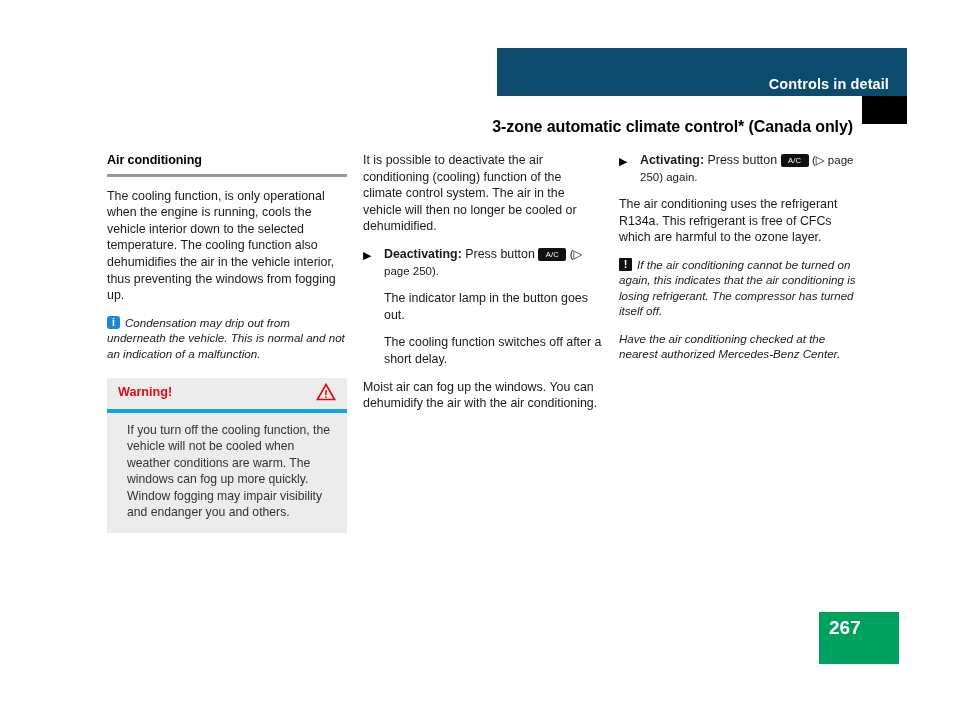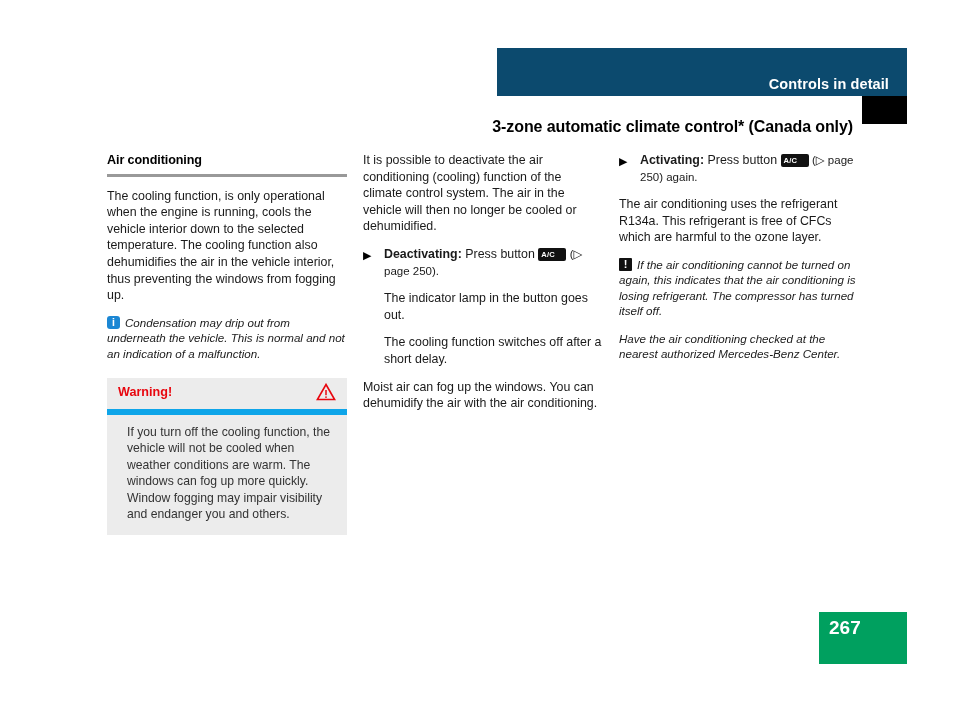--- a/index.html
+++ b/index.html
@@ -59,21 +59,21 @@
     width: 45px;
     height: 28px;
     background: #000000;
   }
 
   
   #page-number-block {
     position: absolute;
     left: 819px;
     top: 612px;
-    width: 88px;
+    width: 80px;
     height: 52px;
     background: #00a05f;
   }
   #page-number-text {
     position: absolute;
     left: 10px;
     top: 5px;
     color: #ffffff;
     font-size: 19px;
     font-weight: bold;
@@ -171,21 +171,21 @@
     position: absolute;
     left: 0px;
     top: 226px;
     width: 240px;
     background: #ececec;
     box-sizing: border-box;
   }
   #warning-head {
     position: relative;
     height: 31px;
-    border-bottom: 6px solid #0ea5e9;
+    border-bottom: 4px solid #0ea5e9;
   }
   #warning-title {
     position: absolute;
     left: 11px;
     top: 6px;
     color: #e8070f;
     font-size: 12.6px;
     font-weight: bold;
   }
   #warning-icon {
@@ -222,25 +222,26 @@
     margin: 0 0 11px 0;
   }
 
   
   .ac-button {
     display: inline-block;
     background: #111111;
     color: #ffffff;
     border-radius: 2px;
     font-size: 7.6px;
-    font-weight: bold;
+    font-weight: normal;
     line-height: 13px;
     height: 13px;
     min-width: 22px;
     padding: 0 3px;
+    text-align: center;
     vertical-align: 1px;
     letter-spacing: 0.2px;
   }
   .tri-ref { font-size: 11.5px; }
 </style>
 </head>
 <body>
 
 <div id="header-green-bar">
   <div id="header-chapter-title">Controls in detail</div>

